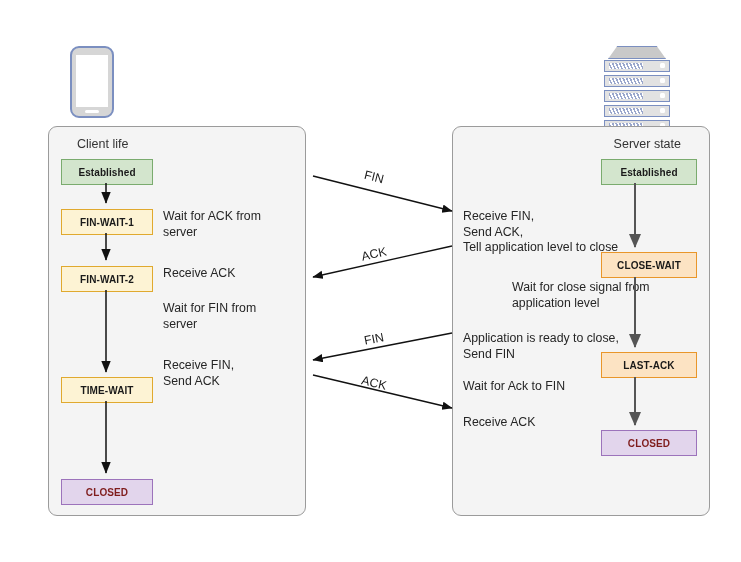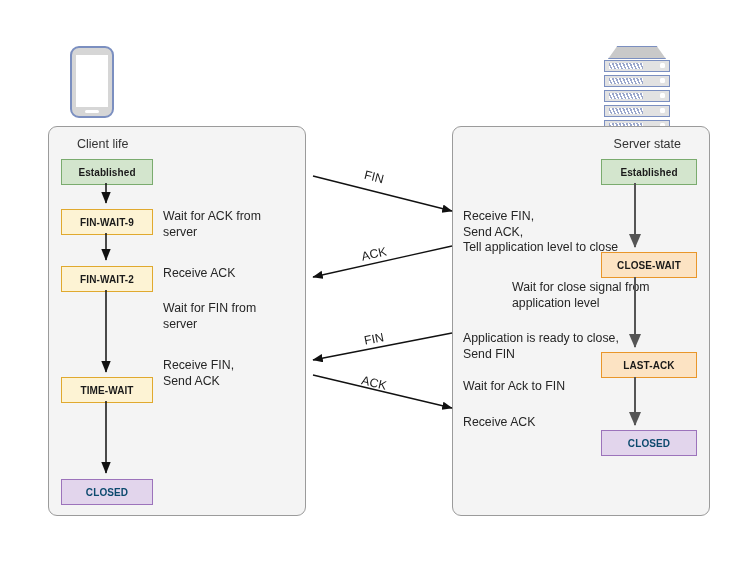--- a/index.html
+++ b/index.html
@@ -119,21 +119,21 @@
     align-items: center;
     justify-content: center;
     font-size: 10px;
     font-weight: bold;
     letter-spacing: 0.1px;
     white-space: nowrap;
   }
   .st-green  { background: #d3e5cd; border-color: #7aab6e; color: #1a1a1a; }
   .st-yellow { background: #fdf3d4; border-color: #e0a92e; color: #1a1a1a; }
   .st-orange { background: #fce3c3; border-color: #e9962a; color: #1a1a1a; margin-left: 8px; }
-  .st-purple { background: #e2d5ec; border-color: #9c73bb; color: #0c4a6e; }
+  .st-purple { background: #e2d5ec; border-color: #9c73bb; color: #7f1d1d; }
 
   
   .desc {
     position: absolute;
     font-size: 12.3px;
     line-height: 15.5px;
     color: #262626;
     white-space: pre-line;
   }
 
@@ -183,21 +183,21 @@
     <div class="server-unit" style="top:74px">
       <div class="server-vents"></div>
       <div class="server-led"></div>
     </div>
   </div>
 
   <div class="panel" id="client-panel">
     <div class="panel-title">Client life</div>
 
     <div class="state-box st-green" style="left:12px; top:32px;  width:92px;">Established</div>
-    <div class="state-box st-yellow" style="left:12px; top:82px;  width:92px;">FIN-WAIT-9</div>
+    <div class="state-box st-yellow" style="left:12px; top:82px;  width:92px;">FIN-WAIT-1</div>
     <div class="state-box st-yellow" style="left:12px; top:139px; width:92px;">FIN-WAIT-2</div>
     <div class="state-box st-yellow" style="left:12px; top:250px; width:92px;">TIME-WAIT</div>
     <div class="state-box st-purple" style="left:12px; top:352px; width:92px;">CLOSED</div>
 
     <div class="desc" style="left:114px; top:82px;">Wait for ACK from
 server</div>
     <div class="desc" style="left:114px; top:139px;">Receive ACK</div>
     <div class="desc" style="left:114px; top:174px;">Wait for FIN from
 server</div>
     <div class="desc" style="left:114px; top:231px;">Receive FIN,

